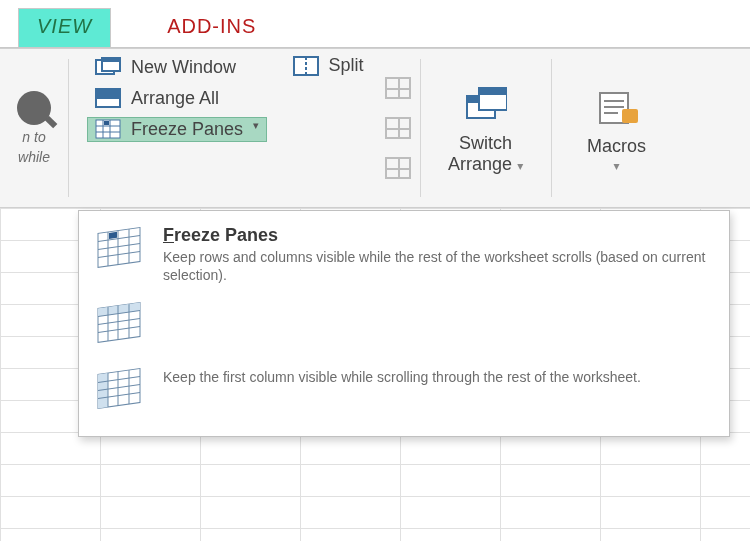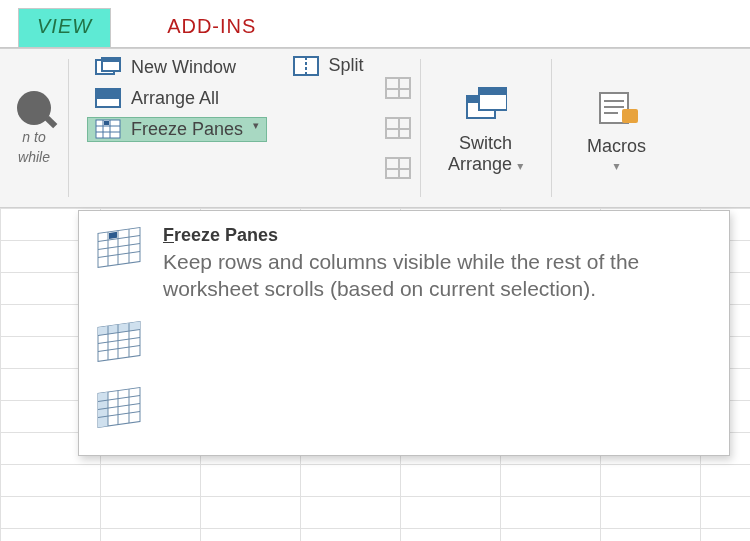--- a/index.html
+++ b/index.html
@@ -128,21 +128,21 @@
   .dd-item {
     display:flex; gap:18px; padding:8px 6px;
   }
   .dd-item .dd-ico {
     width:52px; height:50px; flex:none;
     display:flex; align-items:center; justify-content:center;
   }
   .dd-item .dd-text { flex:1; padding-right:6px; }
   .dd-item .dd-title { font-weight:600; color:#3a3a3a; font-size:18px; }
   .dd-item .dd-title .ul { text-decoration: underline; }
-  .dd-item .dd-desc { color:#6d6d6d; font-size:21px; line-height:1.3; margin-top:2px; }
+  .dd-item .dd-desc { color:#6d6d6d; font-size:14px; line-height:1.3; margin-top:2px; }
   
   svg { display:block; }
 </style>
 </head>
 <body>
 
 <div class="tabstrip">
   <div class="tab active">VIEW</div>
   <div class="tab">ADD-INS</div>
 </div>
@@ -298,16 +298,17 @@
           <line x1="4" y1="16" x2="46" y2="16" stroke="#6b8aa8"></line>
           <line x1="4" y1="24" x2="46" y2="24" stroke="#6b8aa8"></line>
           <line x1="4" y1="32" x2="46" y2="32" stroke="#6b8aa8"></line>
           <line x1="14" y1="8" x2="14" y2="42" stroke="#6b8aa8"></line>
           <line x1="24" y1="8" x2="24" y2="42" stroke="#6b8aa8"></line>
           <line x1="35" y1="8" x2="35" y2="42" stroke="#6b8aa8"></line>
         </g>
       </svg>
     </span>
     <div class="dd-text">
+      <div class="dd-desc">Keep the first column visible while scrolling through the rest of the worksheet.</div>
     </div>
   </div>
 
 </div>
 
 </body></html>

